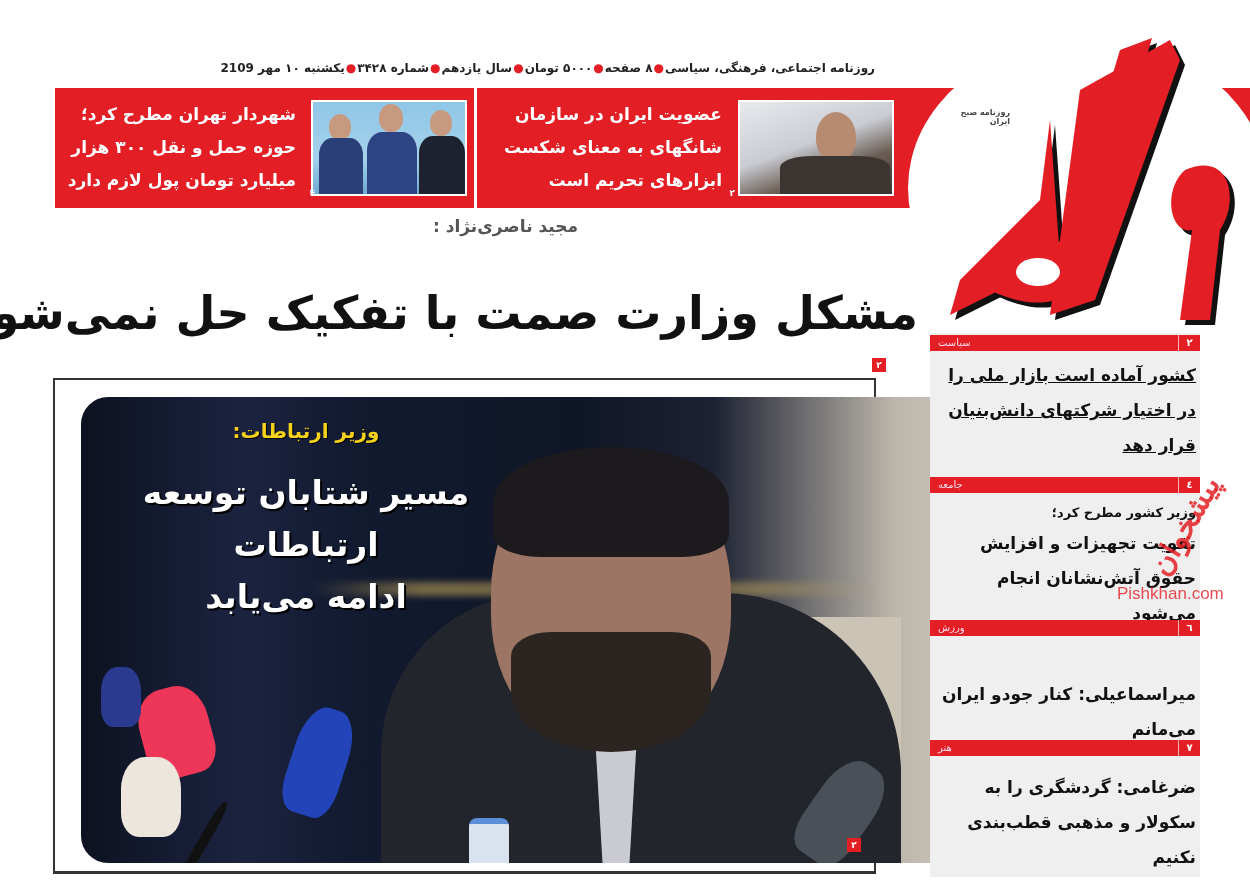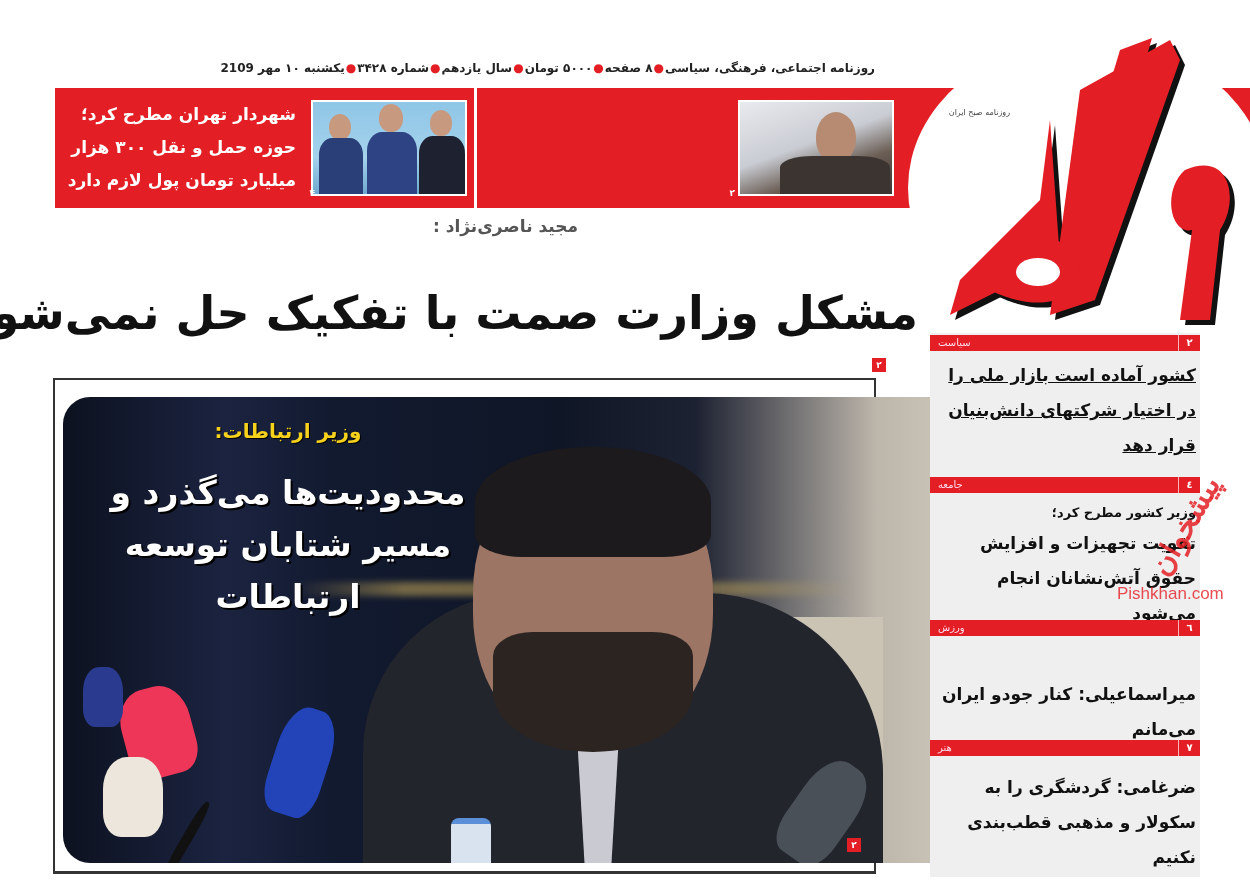--- a/index.html
+++ b/index.html
@@ -20,21 +20,21 @@
   }
   .logo-circle {
     position: absolute; top: 38px; left: 908px; width: 360px; height: 300px;
     background: #ffffff; border-radius: 50%;
   }
   .logo {
     position: absolute; top: 30px; left: 930px; width: 320px; height: 300px;
   }
   .logo-tagline {
     position: absolute; top: 108px; left: 940px; width: 70px; font-size: 8px; color: #444;
-    direction: rtl; text-align: right; font-weight: normal;
+    direction: rtl; text-align: right; font-weight: bold;
   }
 
   .teaser {
     position: absolute; top: 88px; height: 120px; direction: rtl;
   }
   .teaser-right { left: 480px; width: 420px; }
   .teaser-left { left: 55px; width: 420px; }
   .teaser-divider { position: absolute; top: 88px; left: 474px; width: 3px; height: 120px; background: #fff; }
   .teaser-photo {
     position: absolute; top: 12px; width: 156px; height: 96px; border: 2px solid #fff; overflow: hidden;
@@ -68,21 +68,21 @@
   .page-badge {
     position: absolute; width: 14px; height: 14px; background: #e31e24; color: #fff;
     font-size: 9px; font-weight: bold; text-align: center; line-height: 14px;
   }
 
   .photo-frame {
     position: absolute; top: 378px; left: 53px; width: 823px; height: 496px;
     border: 2px solid #333; border-bottom-width: 3px; background: #fff;
   }
   .main-photo {
-    position: absolute; top: 397px; left: 63px; width: 904px; height: 466px; overflow: hidden;
+    position: absolute; top: 397px; left: 81px; width: 904px; height: 466px; overflow: hidden;
     background: linear-gradient(90deg, #0d1220 0%, #1b2340 18%, #121a30 30%, #0f1626 55%, #1d2232 70%, #bdb6ab 90%, #cfc8bb 100%);
     border-radius: 27px;
   }
   .main-photo .glow {
     position: absolute; top: 185px; left: 230px; width: 560px; height: 14px;
     background: linear-gradient(90deg, rgba(200,170,90,0) 0%, rgba(200,170,90,.55) 20%, rgba(200,170,90,.45) 80%, rgba(200,170,90,0) 100%);
     filter: blur(3px);
   }
   .main-photo .chair {
     position: absolute; top: 220px; left: 660px; width: 160px; height: 260px; background: #cbc3b4; border-radius: 40px 0 0 0;
@@ -179,20 +179,21 @@
 </div>
 <div class="logo-tagline">روزنامه صبح ایران</div>
 
 <div class="teaser teaser-right">
   <div class="teaser-photo">
     <div class="person" style="left:40px;width:110px;height:90px;">
       <div class="head" style="left:36px;top:8px;width:40px;height:50px;background:#b68b72;"></div>
       <div class="body" style="left:0;width:110px;height:38px;background:#3b3431;"></div>
     </div>
   </div>
+  <div class="teaser-text">عضویت ایران در سازمان شانگهای به معنای شکست ابزارهای تحریم است</div>
   <div class="teaser-page">۲</div>
 </div>
 <div class="teaser-divider"></div>
 <div class="teaser teaser-left">
   <div class="teaser-photo">
     <div class="person" style="left:6px;width:44px;height:84px;">
       <div class="head" style="left:10px;top:4px;width:22px;height:26px;"></div>
       <div class="body" style="left:0;width:44px;height:56px;background:#2a3e78;"></div>
     </div>
     <div class="person" style="left:54px;width:50px;height:92px;">
@@ -223,22 +224,22 @@
   <div class="beard"></div>
   <div class="mic" style="left:60px;top:290px;width:70px;height:90px;background:#ee3658;transform:rotate(-15deg);"></div>
   <div class="mic" style="left:40px;top:360px;width:60px;height:80px;background:#ece6dc;"></div>
   <div class="mic" style="left:210px;top:310px;width:55px;height:110px;background:#2244b8;transform:rotate(18deg);"></div>
   <div class="mic" style="left:20px;top:270px;width:40px;height:60px;background:#2a3b8f;"></div>
   <div class="mic" style="left:120px;top:400px;width:10px;height:80px;background:#111;transform:rotate(30deg);"></div>
   <div class="mic" style="left:730px;top:360px;width:60px;height:110px;background:#4a5058;transform:rotate(35deg);"></div>
   <div class="bottle"></div>
   <div class="photo-text photo-kicker">وزیر ارتباطات:</div>
   <div class="photo-text photo-headline">
-    <div>محدودیت‌ها می‌گذرد و</div>
     <div>مسیر شتابان توسعه ارتباطات</div>
+    <div>ادامه می‌یابد</div>
   </div>
 </div>
 <div class="page-badge" style="top:838px;left:847px;">۲</div>
 
 <div class="sidebar"></div>
 
 <div class="sec-header" style="top:335px;">
   <span class="sec-num">۲</span>
   <span class="sec-label" style="right:auto;left:8px;">سیاست</span>
 </div>

